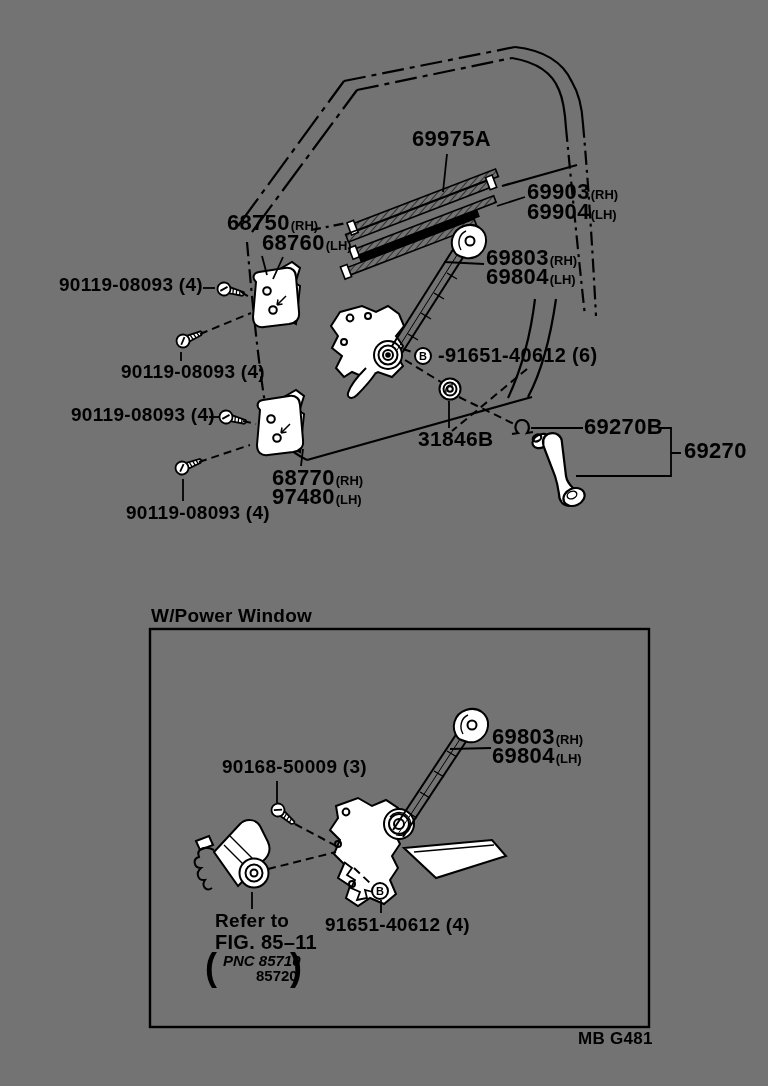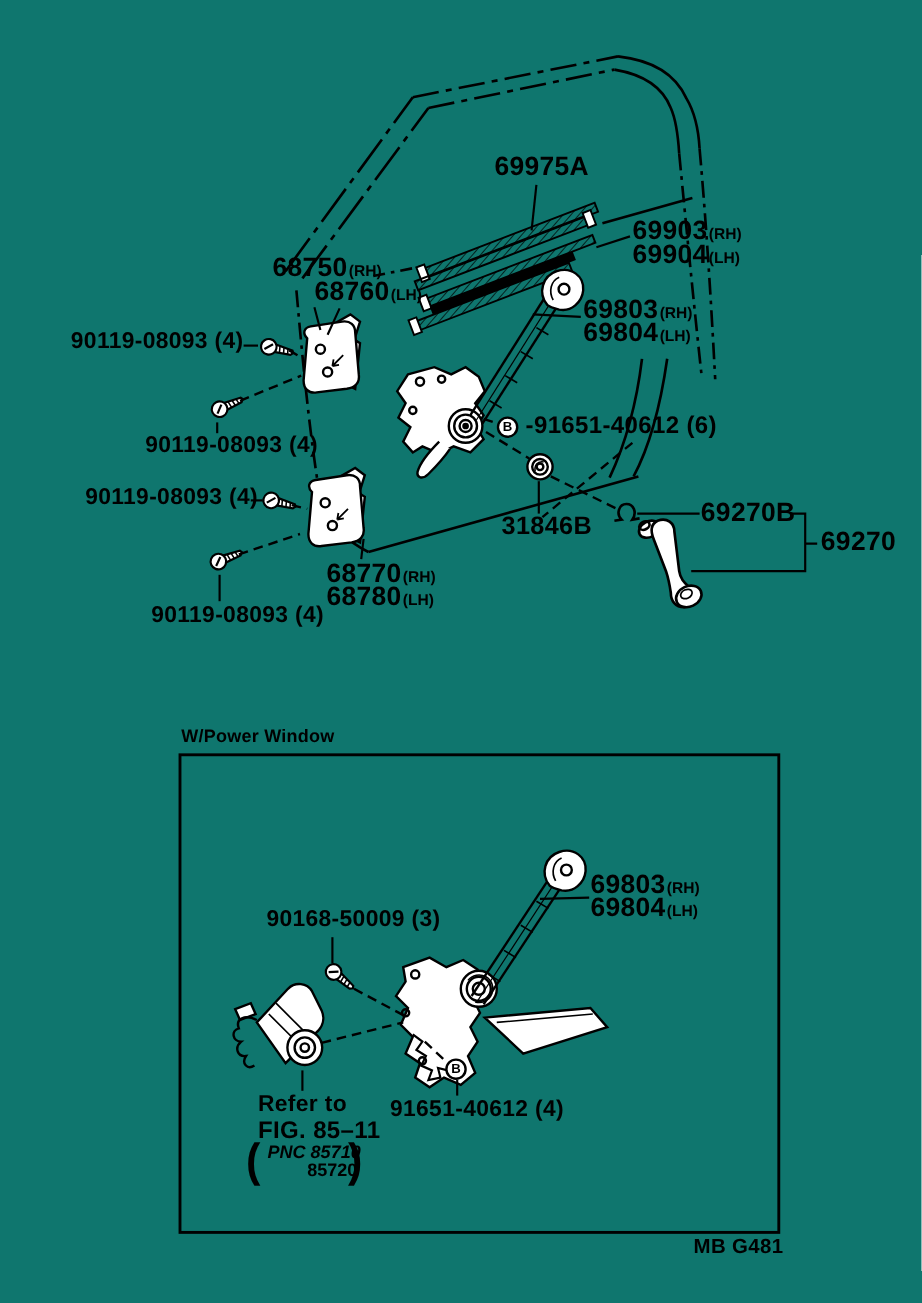--- a/index.html
+++ b/index.html
@@ -1,27 +1,27 @@
 <!DOCTYPE html>
 <html><head>
 <meta charset="utf-8">
 <style>
   html,body{margin:0;padding:0;background:#fff;}
-  .stage{position:relative;width:768px;height:1086px;background:#0f766e;overflow:hidden;
+  .stage{position:relative;width:768px;height:1086px;background:#737373;overflow:hidden;
          font-family:"Liberation Sans",sans-serif;color:#000;}
   .stage svg{position:absolute;left:0;top:0;}
   .lbl{position:absolute;white-space:nowrap;line-height:1;font-weight:700;letter-spacing:.3px;}
   .pn{font-size:22px;}
   .pn .side{font-size:13px;margin-left:1px;letter-spacing:0;}
   .bolt{font-size:19px;}
   .ref{font-size:19px;}
   .fig{font-size:20px;}
   .small{font-size:15px;letter-spacing:0;}
   .paren{font-size:36px;font-weight:700;transform:scaleY(1.08);transform-origin:top;}
-  .title{font-size:15px;letter-spacing:.2px;}
+  .title{font-size:19px;letter-spacing:.2px;}
   .foot{font-size:17px;}
   .bmark{position:absolute;width:18px;height:18px;box-sizing:border-box;border:2px solid #000;
          border-radius:50%;display:flex;align-items:center;justify-content:center;
          font-size:11px;font-weight:700;background:#fff;line-height:1;}
 </style>
 </head>
 <body>
 
 <div class="stage">
 
@@ -246,21 +246,21 @@
 
   <div class="lbl pn" style="left:418px;top:428px;font-size:21px;">31846B</div>
 
   <div class="lbl pn" style="left:584px;top:416px;">69270B</div>
   <div class="lbl pn" style="left:684px;top:440px;">69270</div>
 
   <div class="lbl pn" style="left:272px;top:467px;">
     <span>68770</span><span class="side">(RH)</span>
   </div>
   <div class="lbl pn" style="left:272px;top:486px;">
-    <span>68780</span><span class="side">(LH)</span>
+    <span>97480</span><span class="side">(LH)</span>
   </div>
 
   <div class="lbl title" style="left:151px;top:606px;">W/Power Window</div>
 
   <div class="lbl bolt" style="left:222px;top:757px;">90168-50009 (3)</div>
 
   <div class="lbl pn" style="left:492px;top:726px;">
     <span>69803</span><span class="side">(RH)</span>
   </div>
   <div class="lbl pn" style="left:492px;top:745px;">

